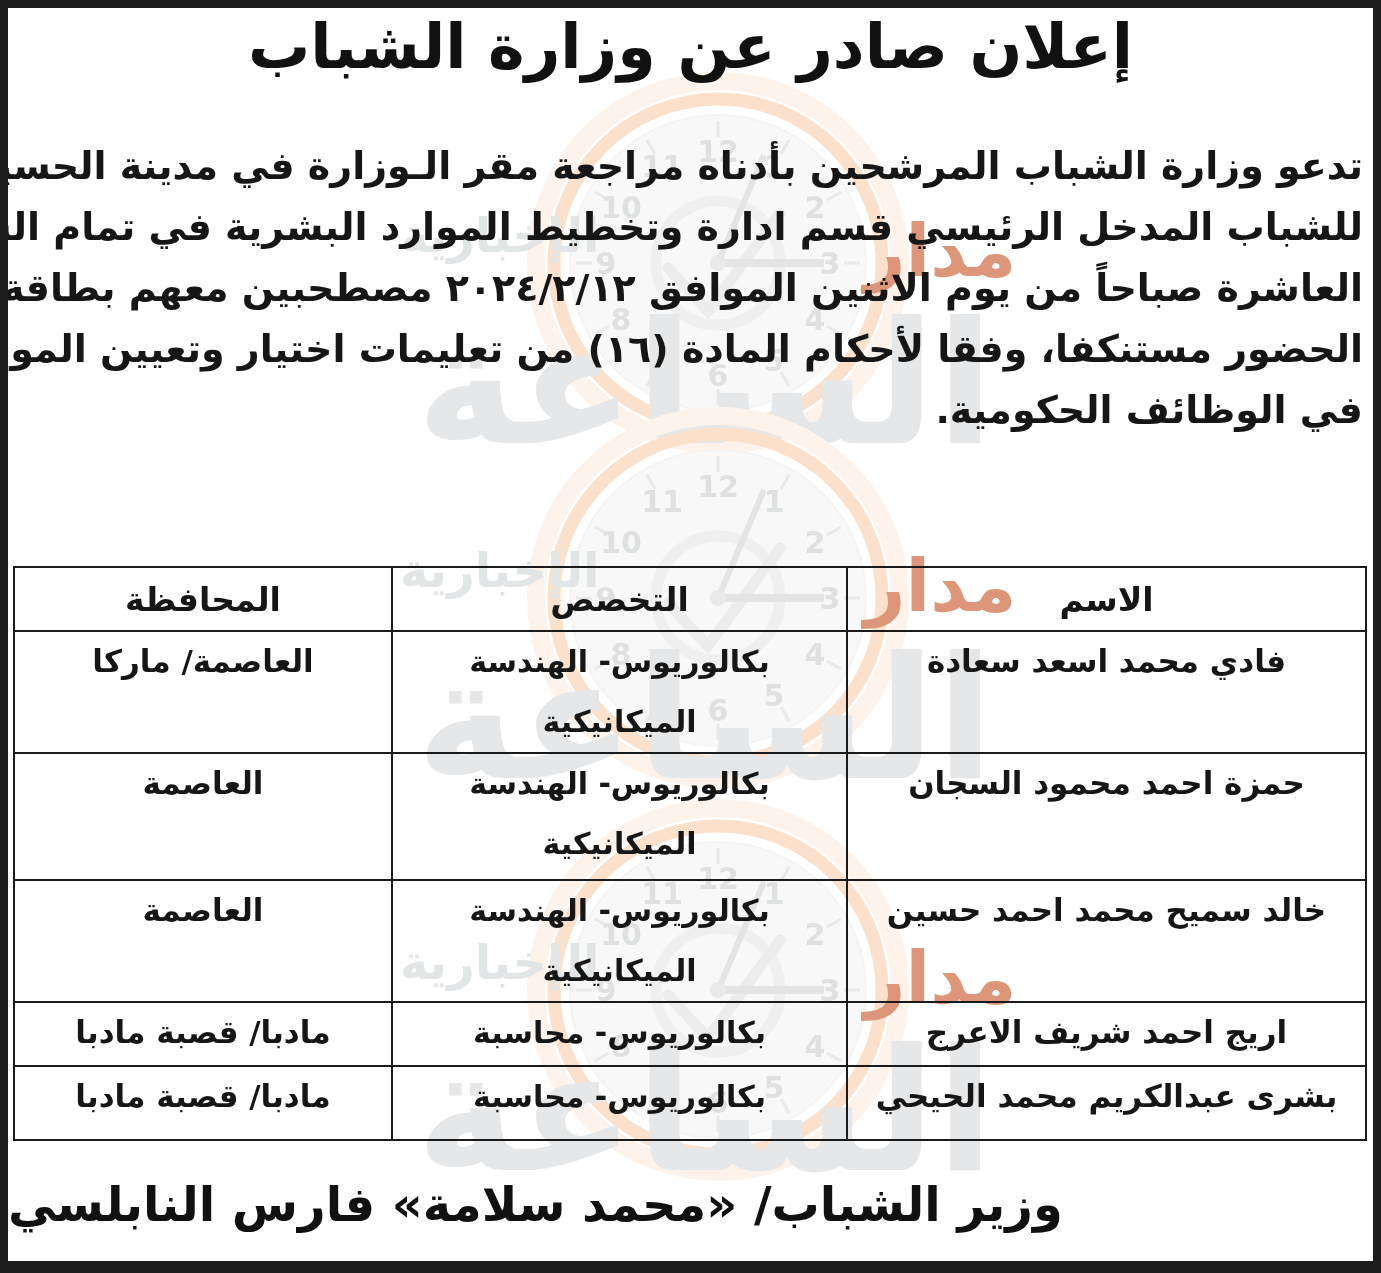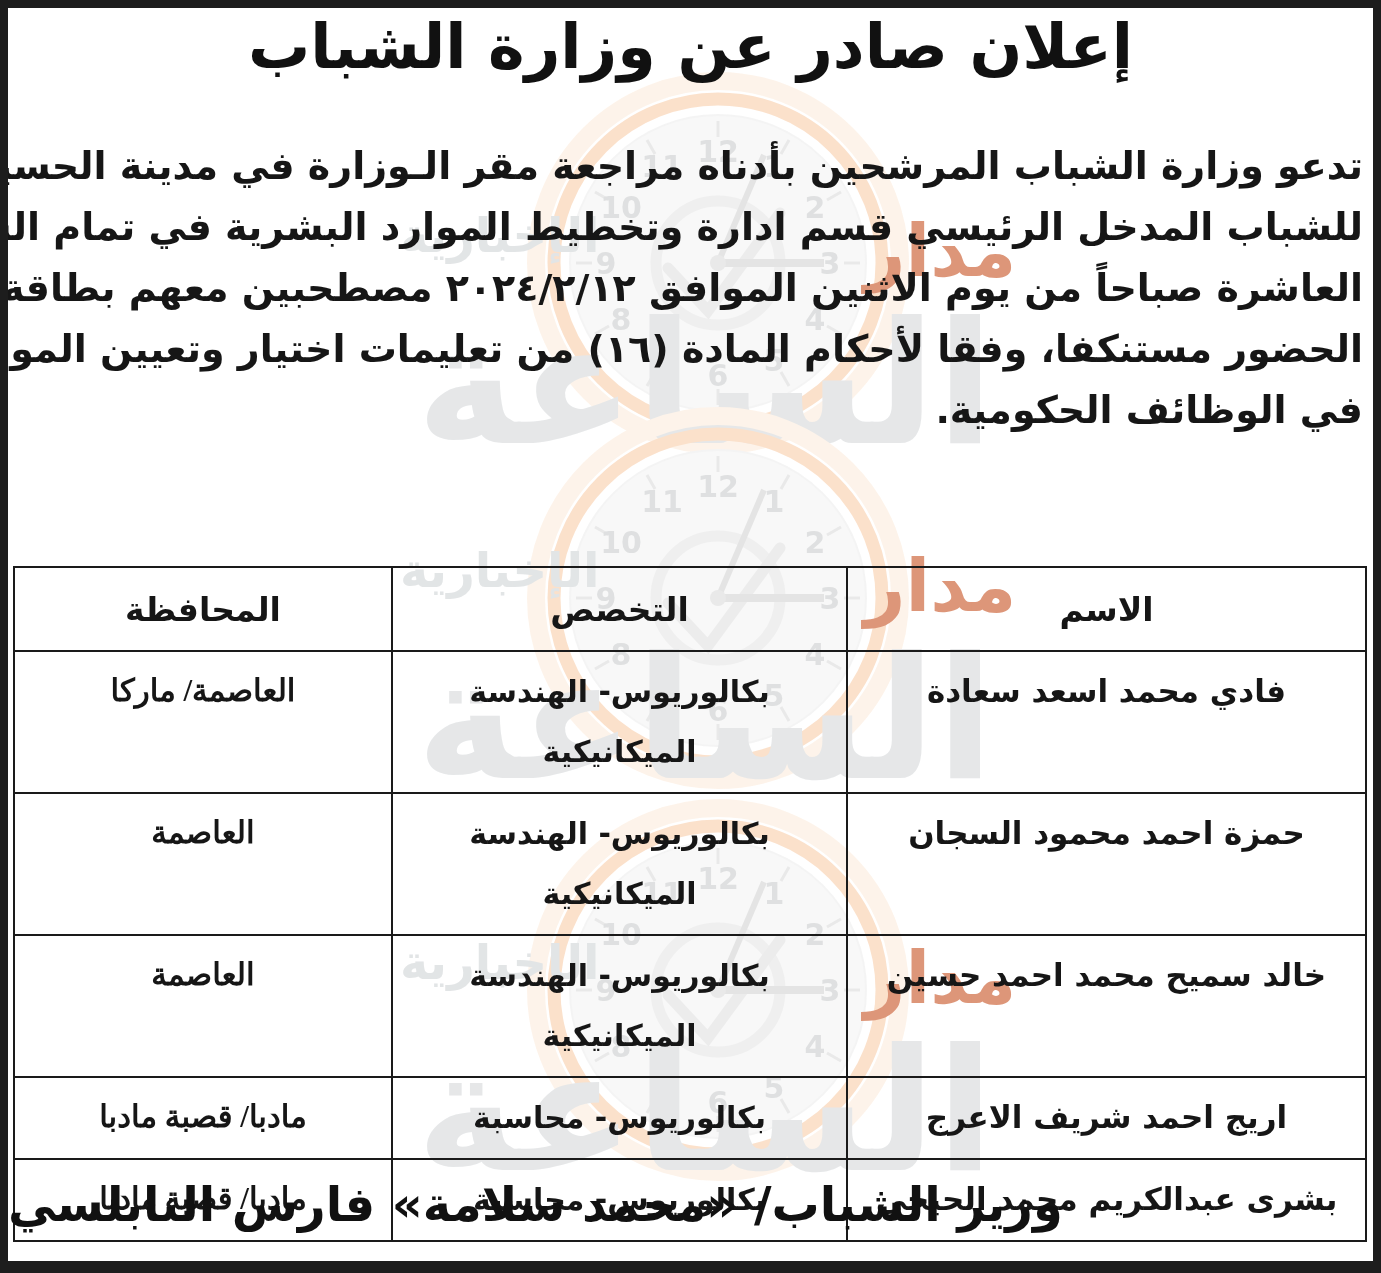--- a/index.html
+++ b/index.html
@@ -35,26 +35,26 @@
     text-align:justify;text-align-last:justify;white-space:nowrap;
   }
   .pline.last{text-align-last:right;}
   table.roster{
     position:absolute;top:558px;right:6px;
     width:1352px;border-collapse:collapse;table-layout:fixed;
     color:#161616;
   }
   table.roster th,table.roster td{
     border:2px solid #1a1a1a;text-align:center;font-weight:bold;
-    padding:10px 6px;overflow:hidden;
+    padding:0 6px;overflow:hidden;
   }
   table.roster th{height:62px;font-size:33px;vertical-align:middle;}
   td.c-name{font-size:31px;line-height:58px;vertical-align:top;}
   td.c-spec{font-size:30px;line-height:60px;vertical-align:top;}
-  td.c-gov{font-size:31px;line-height:58px;vertical-align:top;font-family:Liberation Serif, serif;}
+  td.c-gov{font-size:31px;line-height:58px;vertical-align:top;}
   tr.r1{height:120px;} tr.r2{height:127px;} tr.r3{height:114px;}
   tr.r4{height:64px;} tr.r5{height:74px;}
   .footer{
     position:absolute;top:1168px;right:268px;left:0;
     text-align:left;font-size:48px;font-weight:bold;color:#111;
     white-space:nowrap;
   }
   .clock-num{fill:#c6c8c9;font-size:30px;font-weight:bold;font-family:"DejaVu Sans",sans-serif;}
 </style>
 </head>

